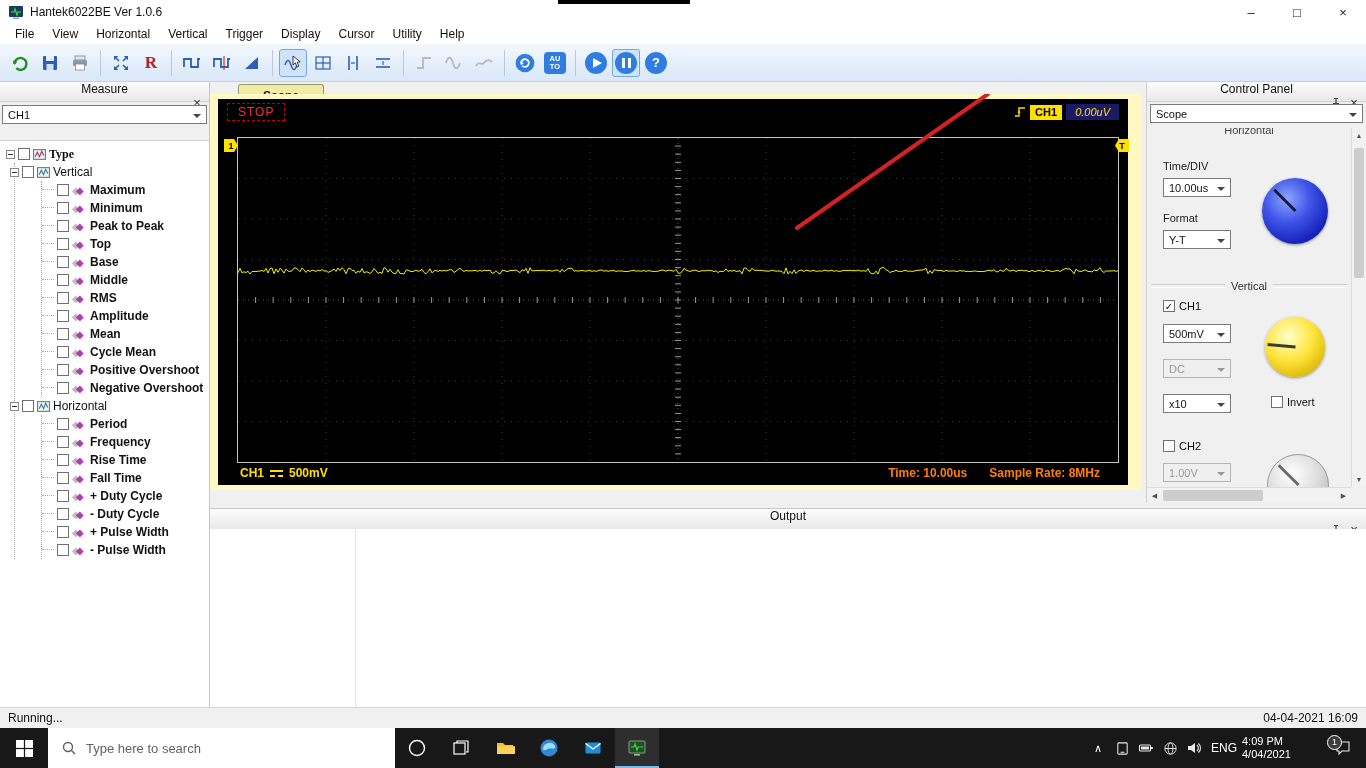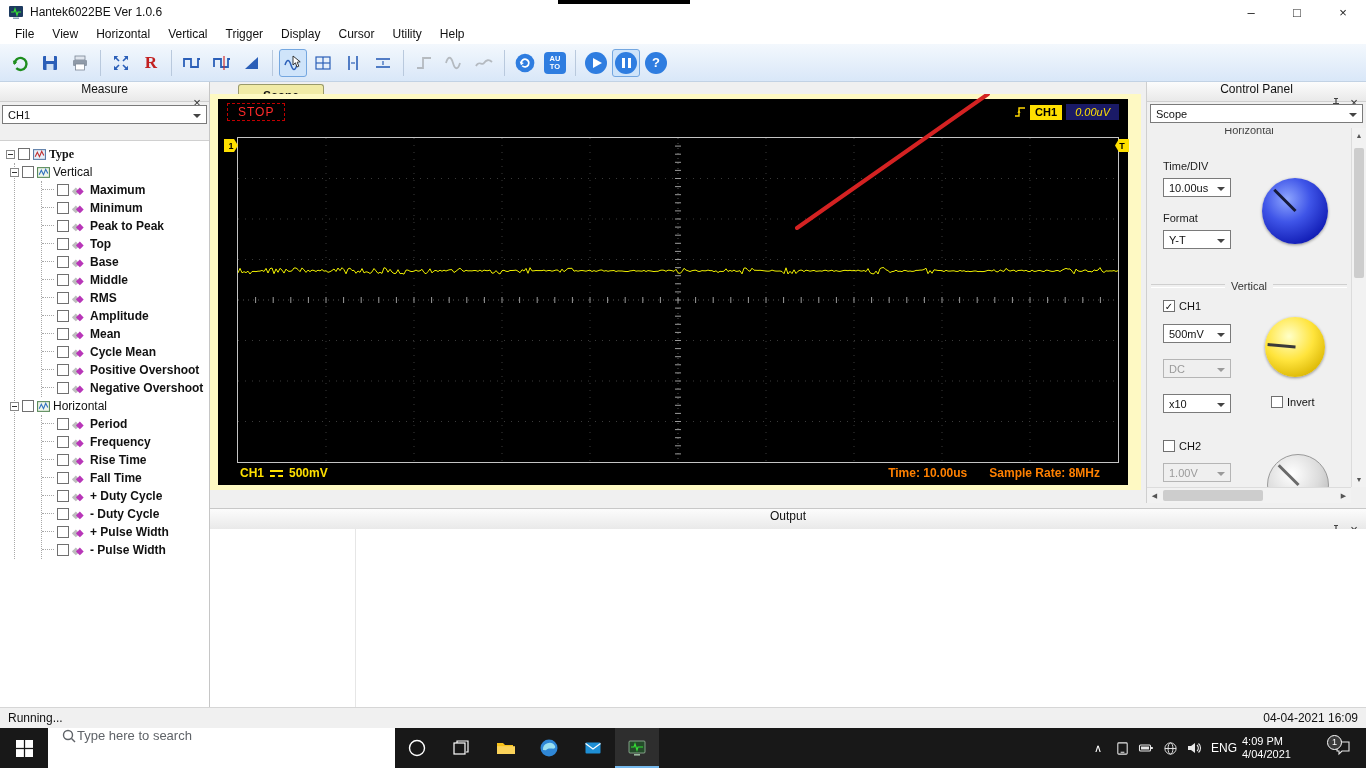--- a/index.html
+++ b/index.html
@@ -134,21 +134,21 @@
   .out-divider{position:absolute;left:145px;top:0;bottom:0;width:1px;background:#e6e6e6;}
 
   
   .statusbar{position:absolute;left:0;top:707px;right:0;height:21px;background:#f0f0f0;border-top:1px solid #d6d6d6;
     display:flex;align-items:center;padding:0 8px;box-sizing:border-box;}
   .sb-right{margin-left:auto;}
 
   
   .taskbar{position:absolute;left:0;top:728px;right:0;height:40px;background:#181818;display:flex;align-items:stretch;color:#fff;}
   .tb-start{width:48px;display:flex;align-items:center;justify-content:center;}
-  .tb-search{width:347px;background:#fff;color:#5f6368;display:flex;gap:0;padding-left:13px;font-size:13px;box-sizing:border-box;}
+  .tb-search{width:347px;background:#fff;color:#5f6368;display:flex;align-items:center;gap:9px;padding-left:13px;font-size:13px;box-sizing:border-box;}
   .tb-ico{width:44px;display:flex;align-items:center;justify-content:center;}
   .tb-ico.active{background:#2e2e2e;box-shadow:inset 0 -2px 0 #76b9ed;}
   .tb-flex{flex:1;}
   .tb-tray{display:flex;align-items:center;}
   .tray-chev{width:24px;text-align:center;font-size:11px;}
   .tray-ico{width:24px;display:flex;align-items:center;justify-content:center;}
   .tray-eng{width:36px;text-align:center;font-size:12px;}
   .tray-clock{width:78px;text-align:left;font-size:11px;line-height:13px;}
   .tray-notif{width:46px;position:relative;display:flex;align-items:center;justify-content:center;}
   .badge{position:absolute;left:7px;bottom:7px;min-width:13px;height:13px;border-radius:50%;background:#3c3c3c;border:1px solid #fff;

